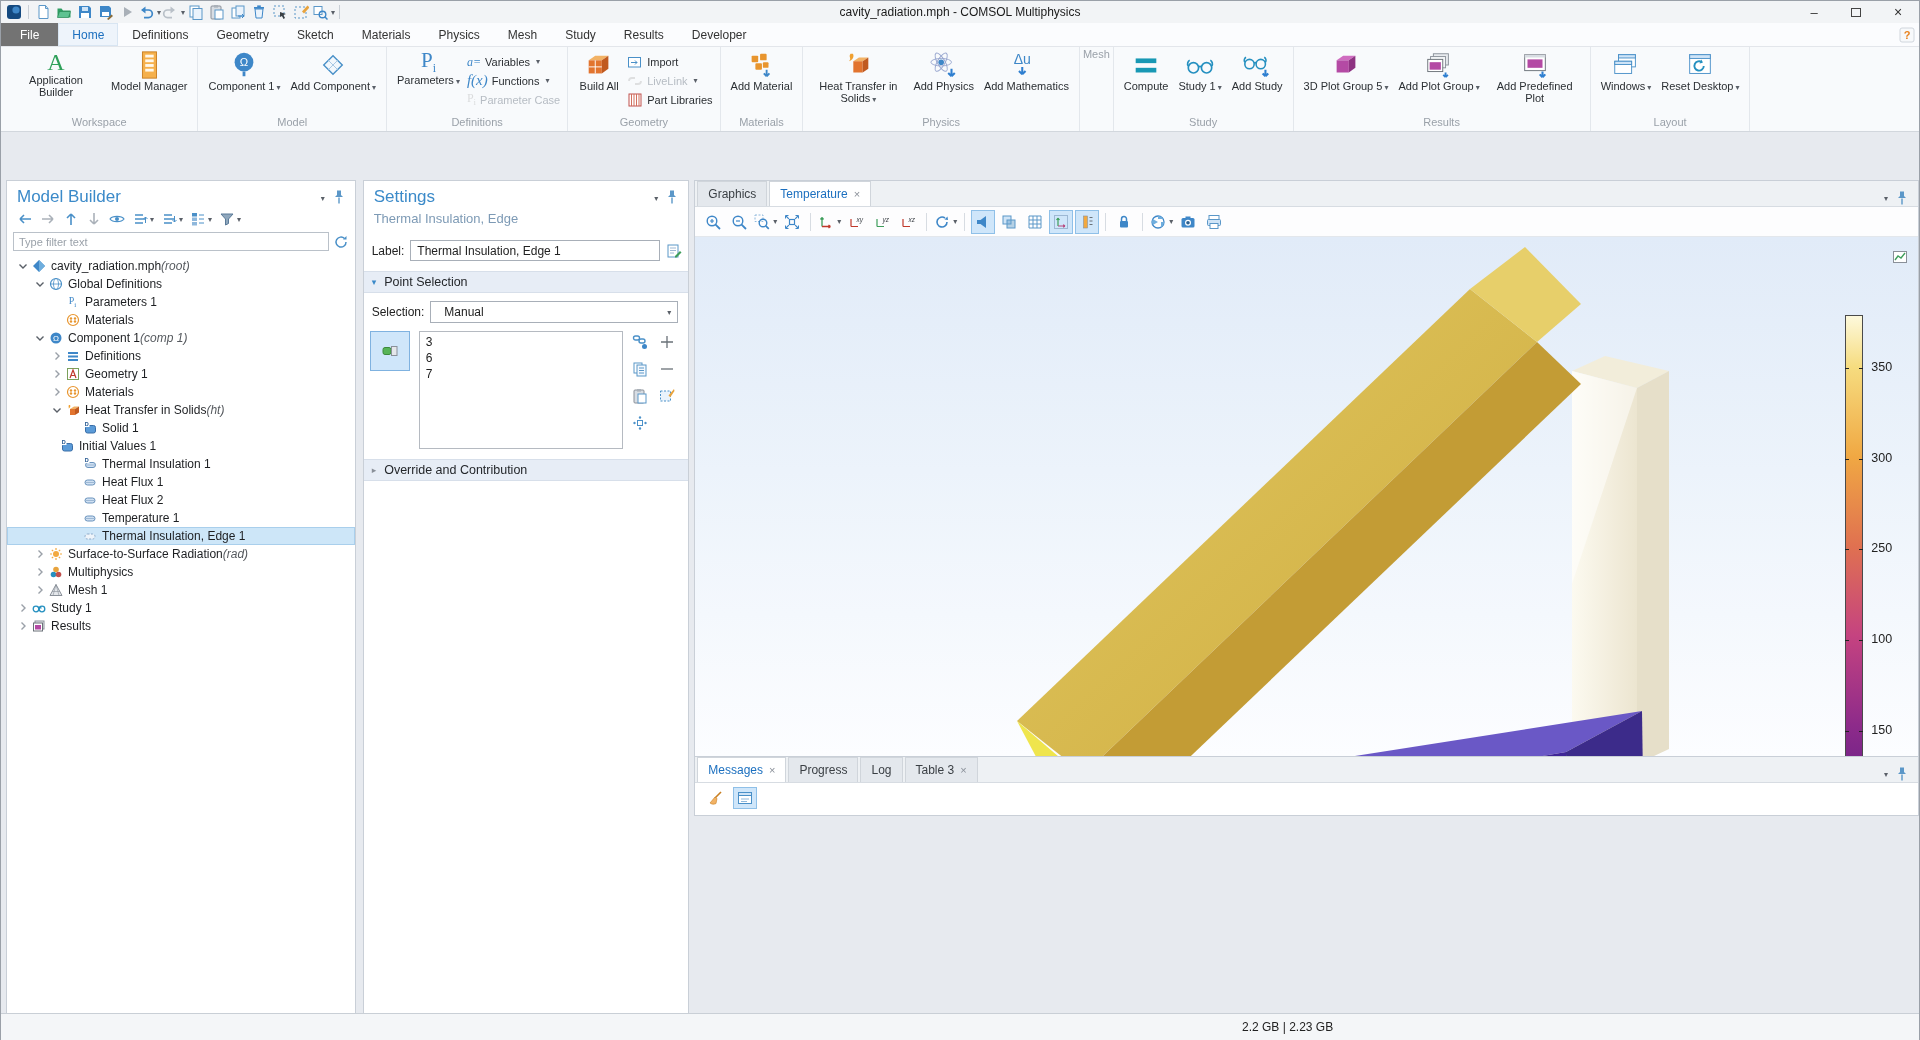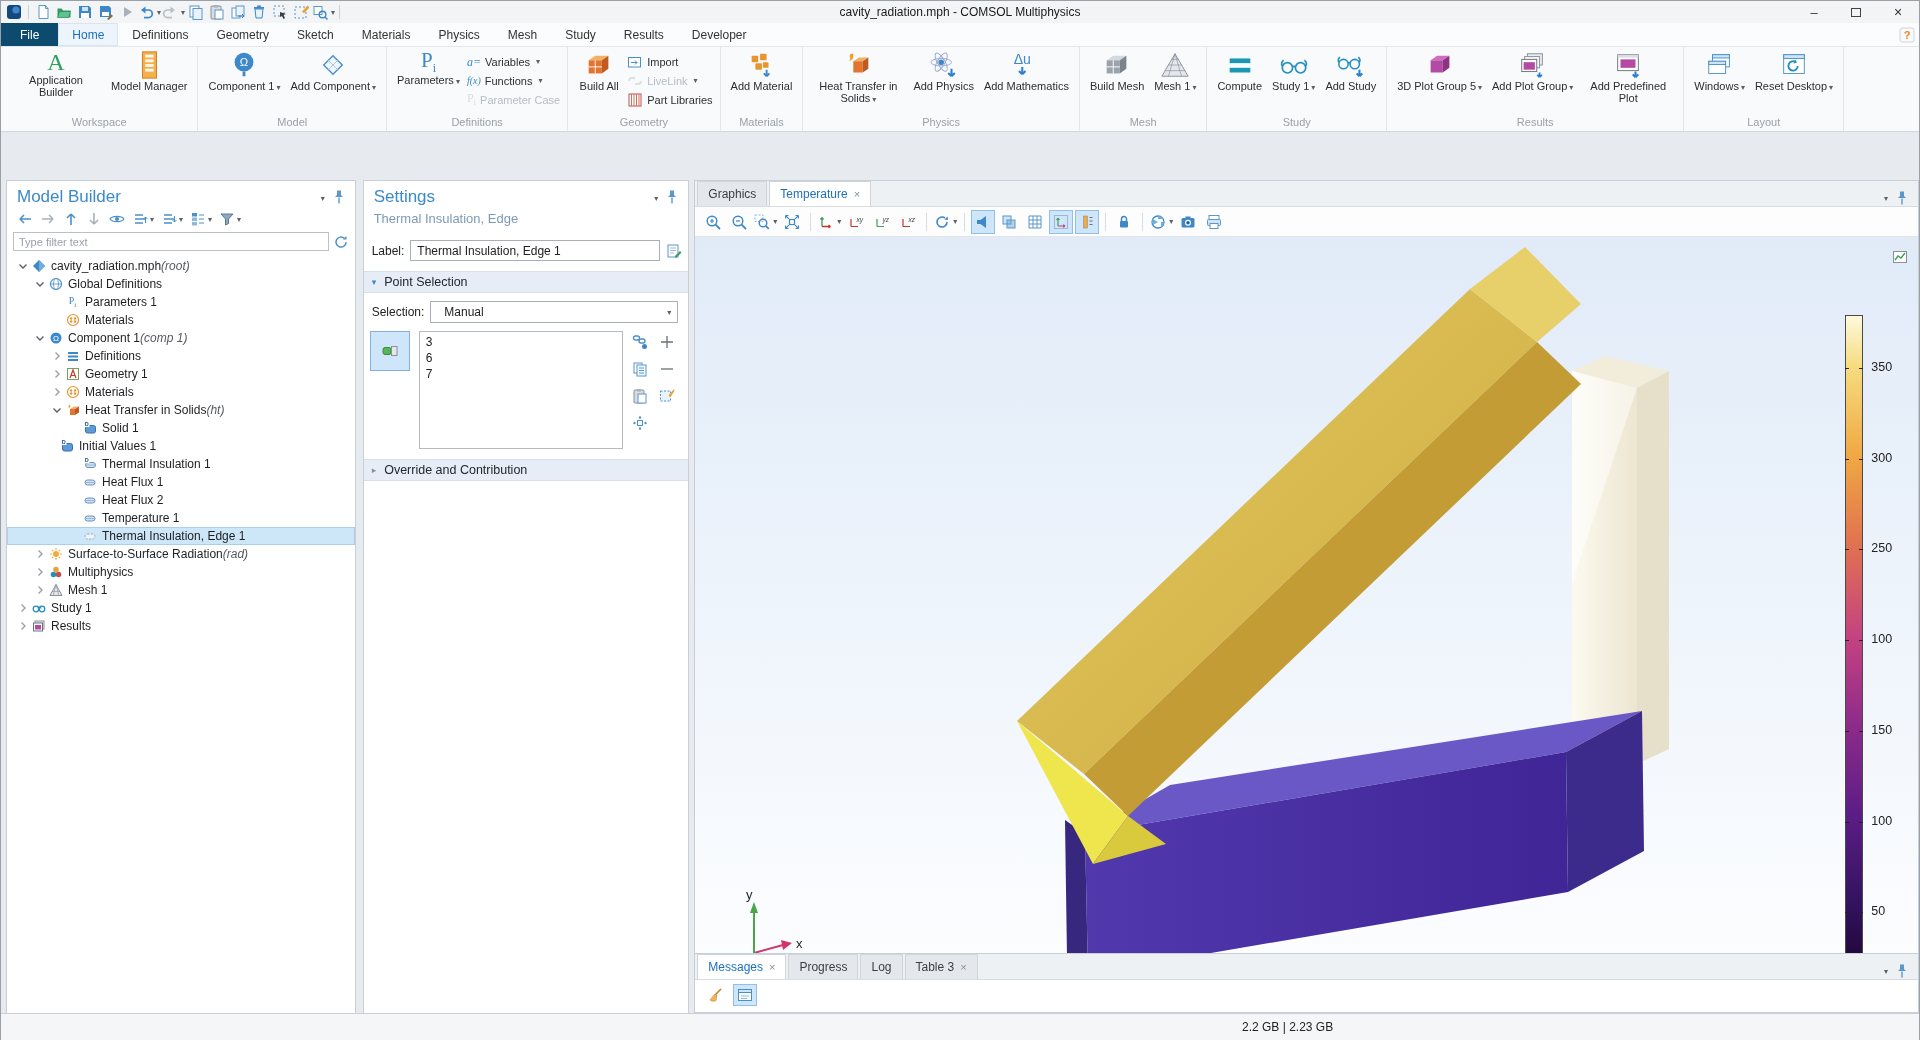--- a/index.html
+++ b/index.html
@@ -12,21 +12,21 @@
   .qat { display:flex; align-items:center; gap:1px; padding-left:3px; z-index:2; }
   .qi { height:20px; min-width:20px; display:flex; align-items:center; justify-content:center; gap:1px; }
   .qsep { width:1px; height:14px; background:#c9cfd6; margin:0 3px; }
   .win-title { position:absolute; left:0; right:0; text-align:center; font-size:12px; color:#1a1a1a; }
   .winbtns { margin-left:auto; display:flex; z-index:2; }
   .winbtn { width:42px; height:22px; display:flex; align-items:center; justify-content:center; font-size:13px; color:#333; }
 
   
   .menubar { height:24px; background:#fbfcfe; border-bottom:1px solid #e3e6eb; display:flex; align-items:stretch; flex:none; }
   .mi { padding:0 14px; display:flex; align-items:center; color:#333; font-size:12px; }
-  .mi.file { background:#0c4a6e; color:#fff; padding:0 19px; }
+  .mi.file { background:#737373; color:#fff; padding:0 19px; }
   .mi.active { color:#1b6fbf; background:#eef4fb; box-shadow:inset 0 0 0 1px #d8e5f2; }
   .menu-right { margin-left:auto; display:flex; align-items:center; padding-right:4px; }
 
   
   .ribbon { height:85px; background:#f8fafc; border-bottom:1px solid #d2d7dd; display:flex; flex:none; }
   .rgroup { display:flex; flex-direction:column; border-right:1px solid #e3e7ec; padding:0 3px; }
   .rbody { flex:1; display:flex; align-items:flex-start; padding:2px 2px 0; }
   .rglabel { height:16px; text-align:center; font-size:11px; color:#9aa1a9; line-height:15px; }
   .rbig { display:flex; flex-direction:column; align-items:center; text-align:center;
           font-size:11px; line-height:12px; color:#2b2f33; padding:1px 5px; min-width:52px; max-width:100px; }
@@ -35,21 +35,21 @@
   .dis { color:#b6bcc3 !important; }
   .dis svg, .dis .tic { opacity:.45; filter:grayscale(1); }
   .car { font-size:8px; color:#5a6068; margin-left:2px; }
   .tic { display:inline-block; font-family:"Liberation Serif", serif; line-height:1; }
 
   
   .main { height:881px; display:flex; flex:none; background:#e7eaef; }
   .panel { background:#fff; border:1px solid #c9cfd7; height:881px; position:relative;margin-top:48px; }
   .mb { width:350px; margin-left:5px; display:flex; flex-direction:column; }
   .set { width:327px; margin-left:7px; }
-  .gfxcol { width:1226px; margin-left:5px; display:flex; flex-direction:column; height:881px; }
+  .gfxcol { width:1226px; margin-left:5px; display:flex; flex-direction:column; height:684px; }
 
   .phead { display:flex; align-items:center; padding:6px 8px 0 10px; }
   .ptitle { font-size:17px; color:#3b8ac9; flex:1; }
   .phead-ctrl { display:flex; align-items:center; gap:6px; color:#4a90c8; }
 
   
   .mbtools { display:flex; align-items:center; gap:7px; padding:4px 8px 3px 10px; }
   .mbtools .ti { display:flex; align-items:center; }
   .filter-row { display:flex; align-items:center; padding:2px 6px 4px 6px; gap:4px; }
   .filter-row input { flex:1; height:19px; border:1px solid #bac1c9; font-size:11px; padding:0 5px;
@@ -358,21 +358,21 @@
           <div class="rsmallcol">
             <div class="rsmall">
               <span class="ic" style="display: flex; align-items: center;">
                 <span class="tic" style="color:#3e87c8;font-style:italic;font-size:12px;">a=</span>
               </span>
               <span>Variables</span>
               <span class="car">▾</span>
             </div>
             <div class="rsmall">
               <span class="ic" style="display: flex; align-items: center;">
-                <span class="tic" style="color:#3e87c8;font-style:italic;font-size:10px;">f(x)</span>
+                <span class="tic" style="color:#3e87c8;font-style:italic;font-size:15px;">f(x)</span>
               </span>
               <span>Functions</span>
               <span class="car">▾</span>
             </div>
             <div class="rsmall dis">
               <span class="ic" style="display: flex; align-items: center;">
                 <span class="tic" style="color:#b3b9c0;font-size:12px;">P<sub style="font-size:9px;">i</sub></span>
               </span>
               <span>Parameter Case</span>
             </div>
@@ -475,42 +475,20 @@
                 <text x="12" y="15" font-size="15" fill="#3e87c8" text-anchor="middle">Δu</text>
                 <path d="M12 18v8m0 0l-3.5-3.5M12 26l3.5-3.5" stroke="#2f7fd0" stroke-width="2.2" fill="none"></path>
               </svg>
             </span>
             <div class="rlabel">Add Mathematics</div>
           </div>
         </div>
         <div class="rglabel">Physics</div>
       </div>
       <div class="rgroup">
-        <div class="rbody">
-          <div class="rbig">
-            <span class="ic" style="display: flex; align-items: center;">
-              <svg viewBox="0 0 32 32" width="30" height="30">
-                <path d="M5 11l7-5h14l-7 5z" fill="#d4d9df"></path>
-                <rect x="5" y="11" width="14" height="14" fill="#9aa2ab"></rect>
-                <path d="M19 25l7-5V6l-7 5z" fill="#7b838c"></path>
-                <path d="M5 18h14M12 11v14" stroke="#fff"></path>
-              </svg>
-            </span>
-            <div class="rlabel">Build Mesh</div>
-          </div>
-          <div class="rbig">
-            <span class="ic" style="display: flex; align-items: center;">
-              <svg viewBox="0 0 32 32" width="30" height="30">
-                <path d="M16 4L30 28H2z" fill="#e4e7eb" stroke="#8a9099"></path>
-                <path d="M16 4L9 28M16 4l7 24M5 22h22M9 16h14M12 10h8" stroke="#8a9099" stroke-width=".7" fill="none"></path>
-              </svg>
-            </span>
-            <div class="rlabel">Mesh 1<span class="car">▾</span></div>
-          </div>
-        </div>
         <div class="rglabel">Mesh</div>
       </div>
       <div class="rgroup">
         <div class="rbody">
           <div class="rbig">
             <span class="ic" style="display: flex; align-items: center;">
               <svg viewBox="0 0 32 32" width="30" height="30">
                 <rect x="5" y="9" width="22" height="5" fill="#1898b4"></rect>
                 <rect x="5" y="19" width="22" height="5" fill="#1898b4"></rect>
               </svg>

